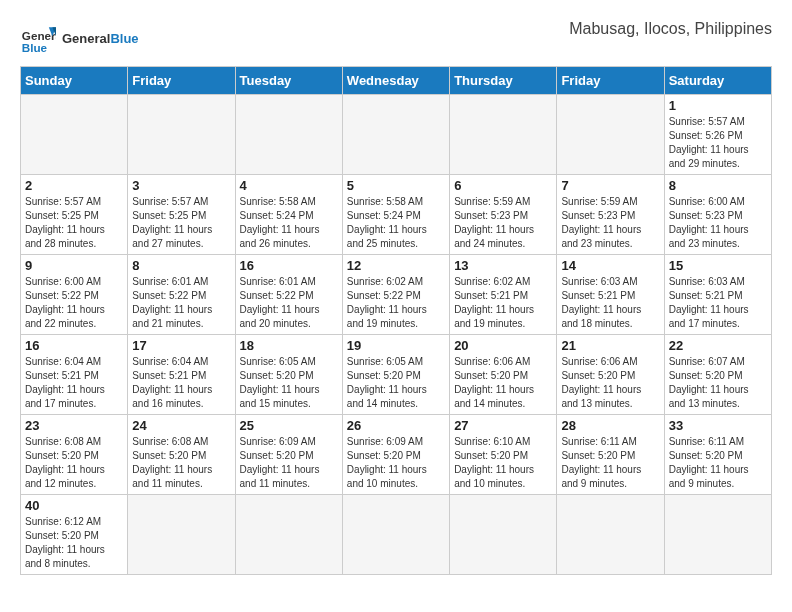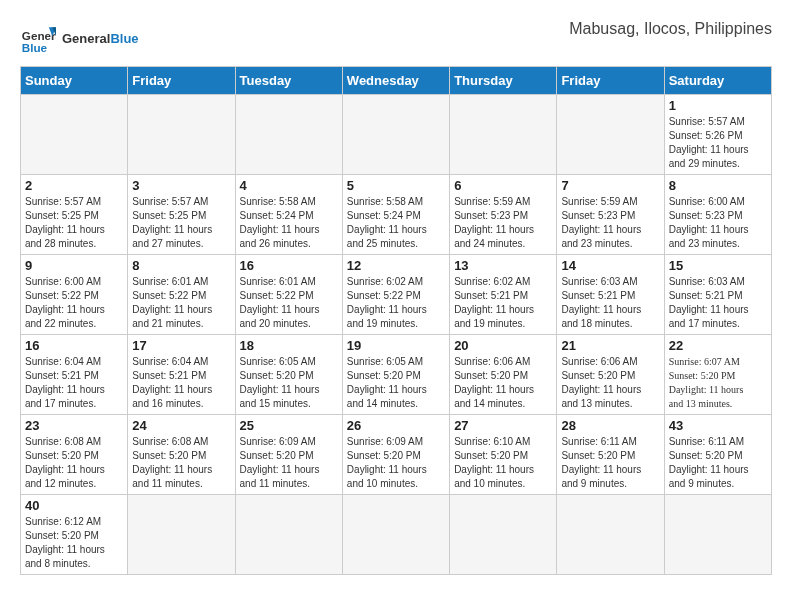--- a/index.html
+++ b/index.html
@@ -272,21 +272,21 @@
         </td>
         <td>
           <span class="day-number">21</span>
           <div class="day-info" style="white-space: pre-line;">Sunrise: 6:06 AM
 Sunset: 5:20 PM
 Daylight: 11 hours
 and 13 minutes.</div>
         </td>
         <td>
           <span class="day-number">22</span>
-          <div class="day-info" style="white-space: pre-line; font-family: Liberation Serif, serif;">Sunrise: 6:07 AM
+          <div class="day-info" style="white-space: pre-line;">Sunrise: 6:07 AM
 Sunset: 5:20 PM
 Daylight: 11 hours
 and 13 minutes.</div>
         </td>
       </tr>
       <tr>
         <td>
           <span class="day-number">23</span>
           <div class="day-info" style="white-space: pre-line;">Sunrise: 6:08 AM
 Sunset: 5:20 PM
@@ -322,21 +322,21 @@
 and 10 minutes.</div>
         </td>
         <td>
           <span class="day-number">28</span>
           <div class="day-info" style="white-space: pre-line;">Sunrise: 6:11 AM
 Sunset: 5:20 PM
 Daylight: 11 hours
 and 9 minutes.</div>
         </td>
         <td>
-          <span class="day-number">43</span>
+          <span class="day-number">33</span>
           <div class="day-info" style="white-space: pre-line;">Sunrise: 6:11 AM
 Sunset: 5:20 PM
 Daylight: 11 hours
 and 9 minutes.</div>
         </td>
       </tr>
       <tr class="last-row">
         <td>
           <span class="day-number">40</span>
           <div class="day-info" style="white-space: pre-line;">Sunrise: 6:12 AM

